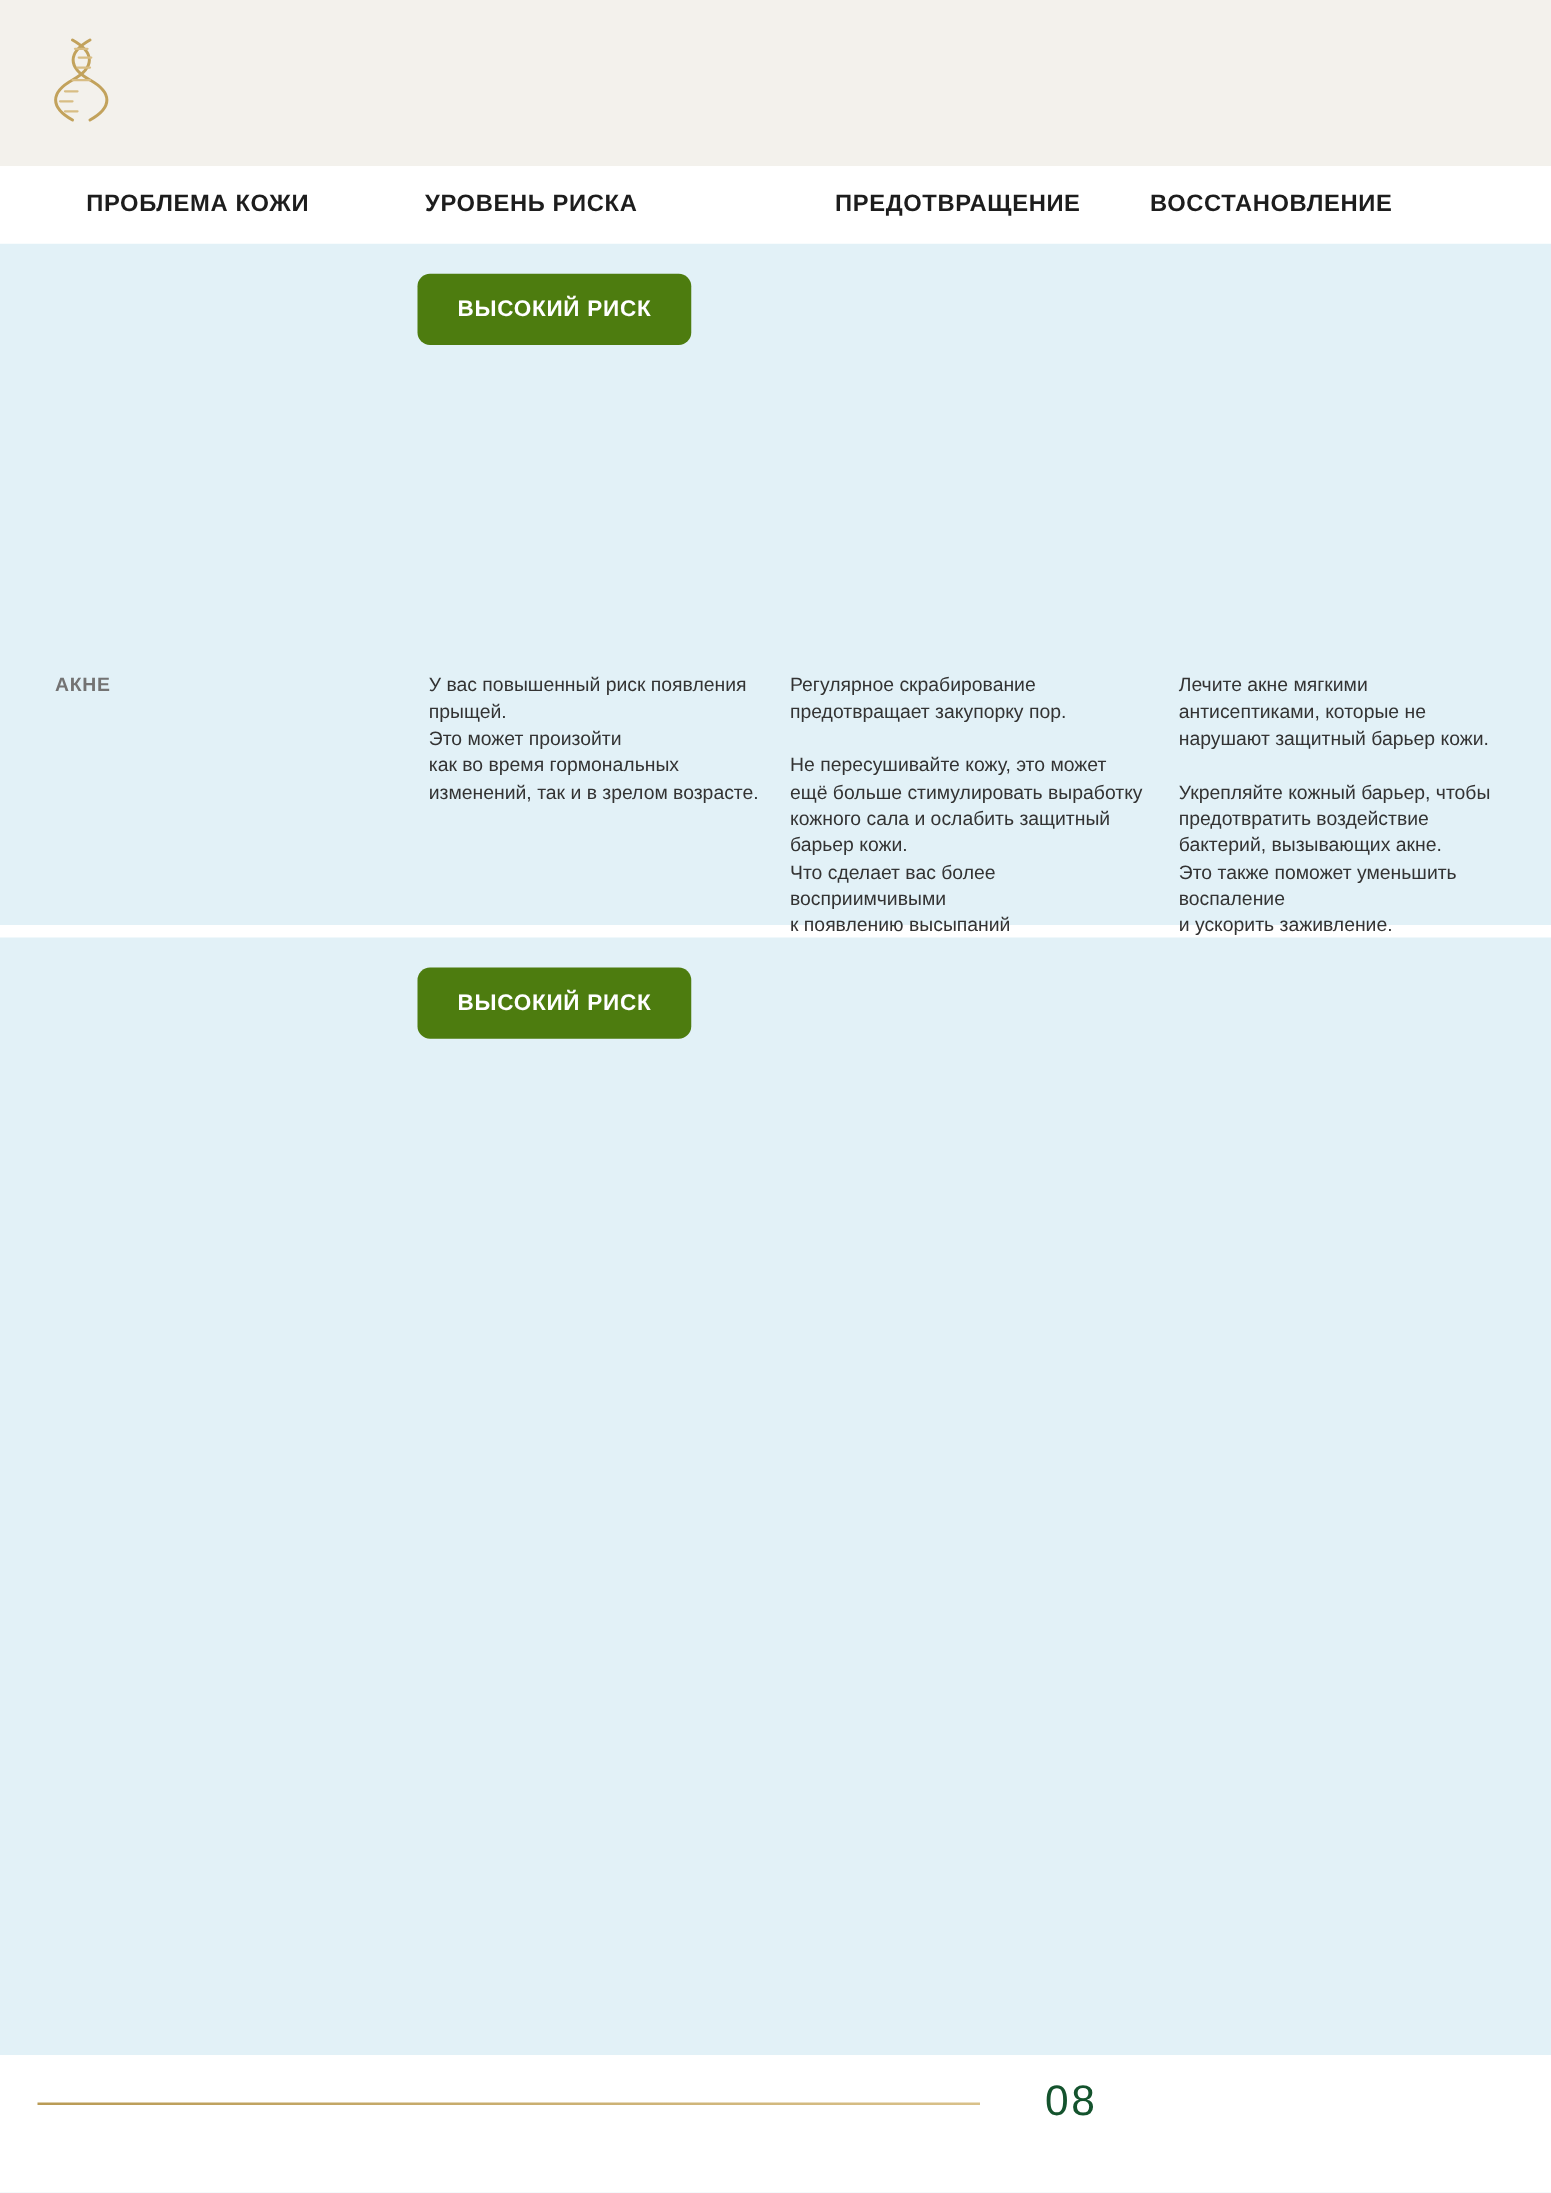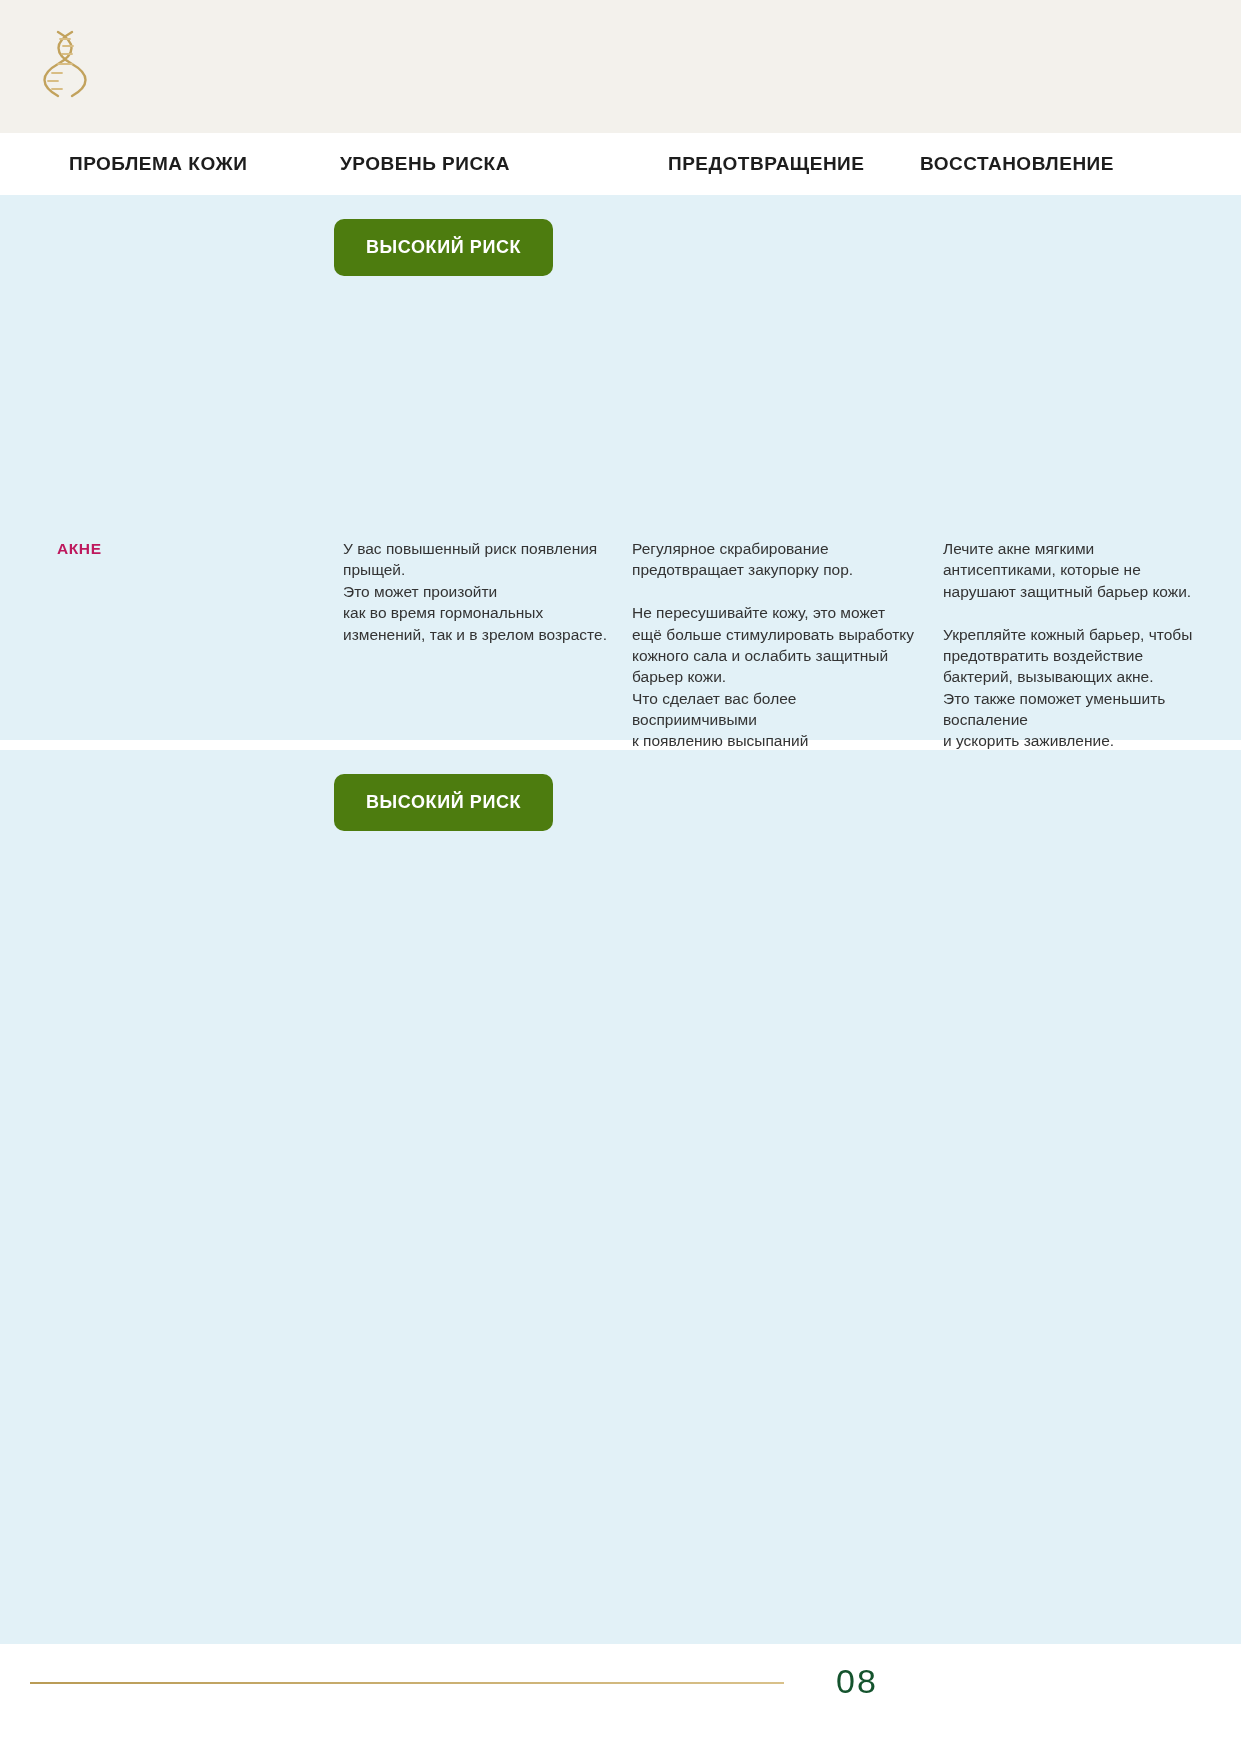--- a/index.html
+++ b/index.html
@@ -74,27 +74,27 @@
     font-weight: bold;
     letter-spacing: 0.6px;
     border-radius: 10px;
     padding: 18px 32px;
     box-sizing: border-box;
     white-space: nowrap;
   }
 
   .rowtitle {
     position: absolute;
-    left: 57px;
+    left: 44px;
     width: 250px;
     font-size: 15.5px;
     font-weight: bold;
     letter-spacing: 0.6px;
     line-height: 1.35;
-    color: #be185d;
+    color: #737373;
   }
 
   .cell {
     position: absolute;
     font-size: 15.5px;
     line-height: 1.38;
     color: #333333;
     white-space: pre-line;
   }
   .cell.col2 { left: 343px; width: 280px; }

